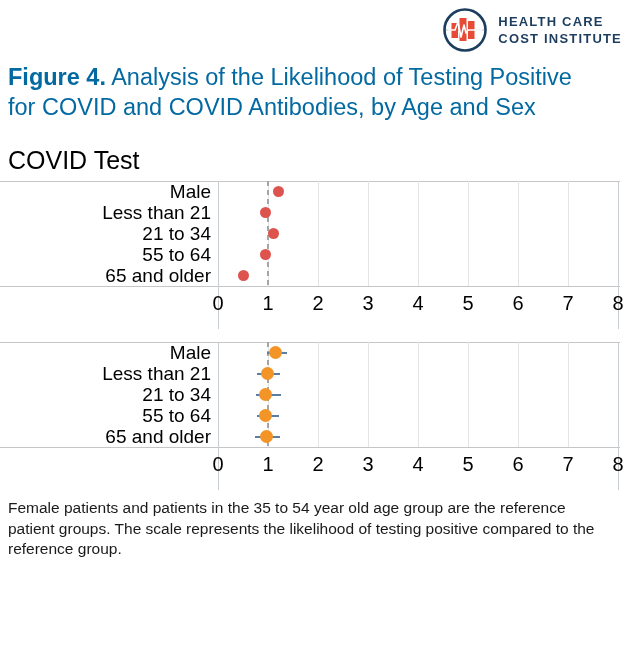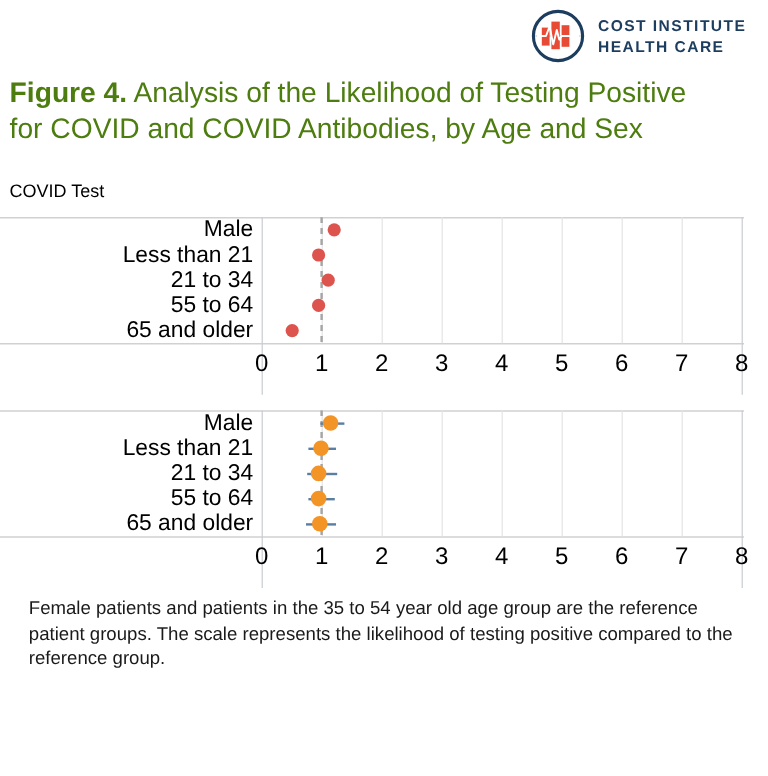--- a/index.html
+++ b/index.html
@@ -15,26 +15,26 @@
   .header{position:relative;height:60px;}
   .logo{position:absolute;top:7px;right:18px;display:flex;align-items:center;}
   .logo-mark{width:46px;height:46px;margin-right:10px;}
   .logo-text{
     color:#1d3d5f;font-size:13px;font-weight:bold;
     letter-spacing:1.2px;line-height:17px;white-space:nowrap;
   }
   
   .figure-title{
     margin:2px 8px 0 8px;max-width:566px;
-    font-size:23.5px;line-height:30px;font-weight:normal;color:#4d7c0f;
+    font-size:23.5px;line-height:30px;font-weight:normal;color:#0369a1;
   }
   .figure-title .fig-label{font-weight:bold;}
   
   .chart-title{
-    margin:26px 0 0 8px;font-size:15px;line-height:24px;
+    margin:26px 0 0 8px;font-size:25px;line-height:24px;
     font-weight:normal;color:#000;
   }
   .chart-title.second{margin-top:22px;}
   .plot{position:relative;width:640px;height:150px;margin-top:9px;}
   .plot.second{margin-top:11px;}
   .hline{position:absolute;left:0;width:620px;height:1px;background:#c6c6c6;}
   .vgrid{position:absolute;top:0;width:1px;height:105px;background:#e4e4e4;}
   .vborder{position:absolute;top:0;width:1px;height:148px;background:#c8cdd2;}
   .refline{
     position:absolute;top:0;width:2px;height:105px;
@@ -45,42 +45,42 @@
     text-align:right;font-size:19px;color:#000;white-space:nowrap;
   }
   .errbar{position:absolute;height:2px;}
   .dot{position:absolute;border-radius:50%;}
   .xtick{
     position:absolute;top:108px;width:40px;height:28px;line-height:28px;
     text-align:center;font-size:20px;color:#000;
   }
   
   .footnote{
-    margin:6px 8px 0 24px;max-width:601px;
+    margin:6px 8px 0 8px;max-width:601px;
     font-size:15.5px;line-height:20.5px;color:#1a1a1a;
   }
 </style>
 </head>
 <body>
 
 <div class="page">
 
   <div class="header">
     <div class="logo">
       <svg class="logo-mark" viewBox="0 0 46 46" xmlns="http://www.w3.org/2000/svg">
         <circle cx="23" cy="23" r="20.5" fill="#ffffff" stroke="#1d3d5f" stroke-width="2.6"></circle>
         <line x1="4" y1="23" x2="42" y2="23" stroke="#c9ced4" stroke-width="1.4"></line>
         <rect x="9.5" y="16" width="6.5" height="15" fill="#e84b35"></rect>
         <rect x="17.5" y="11" width="7" height="23" fill="#e84b35"></rect>
         <rect x="26" y="14" width="6.5" height="18" fill="#e84b35"></rect>
         <polyline points="6,23 13,23 16,15 19,30 22,18 24,26 26,23 40,23" fill="none" stroke="#ffffff" stroke-width="1.6" stroke-linejoin="round" stroke-linecap="round"></polyline>
       </svg>
       <div class="logo-text">
+        <div>HEALTH CARE</div>
         <div>COST INSTITUTE</div>
-        <div>HEALTH CARE</div>
       </div>
     </div>
   </div>
 
   <h1 class="figure-title"><span class="fig-label">Figure 4.</span><span> Analysis of the Likelihood of Testing Positive for COVID and COVID Antibodies, by Age and Sex</span></h1>
 
   <h2 class="chart-title">COVID Test</h2>
   <div class="plot" id="plot-0">
       <div class="hline" style="top: 0px;"></div>
       <div class="hline" style="top: 105px;"></div>

